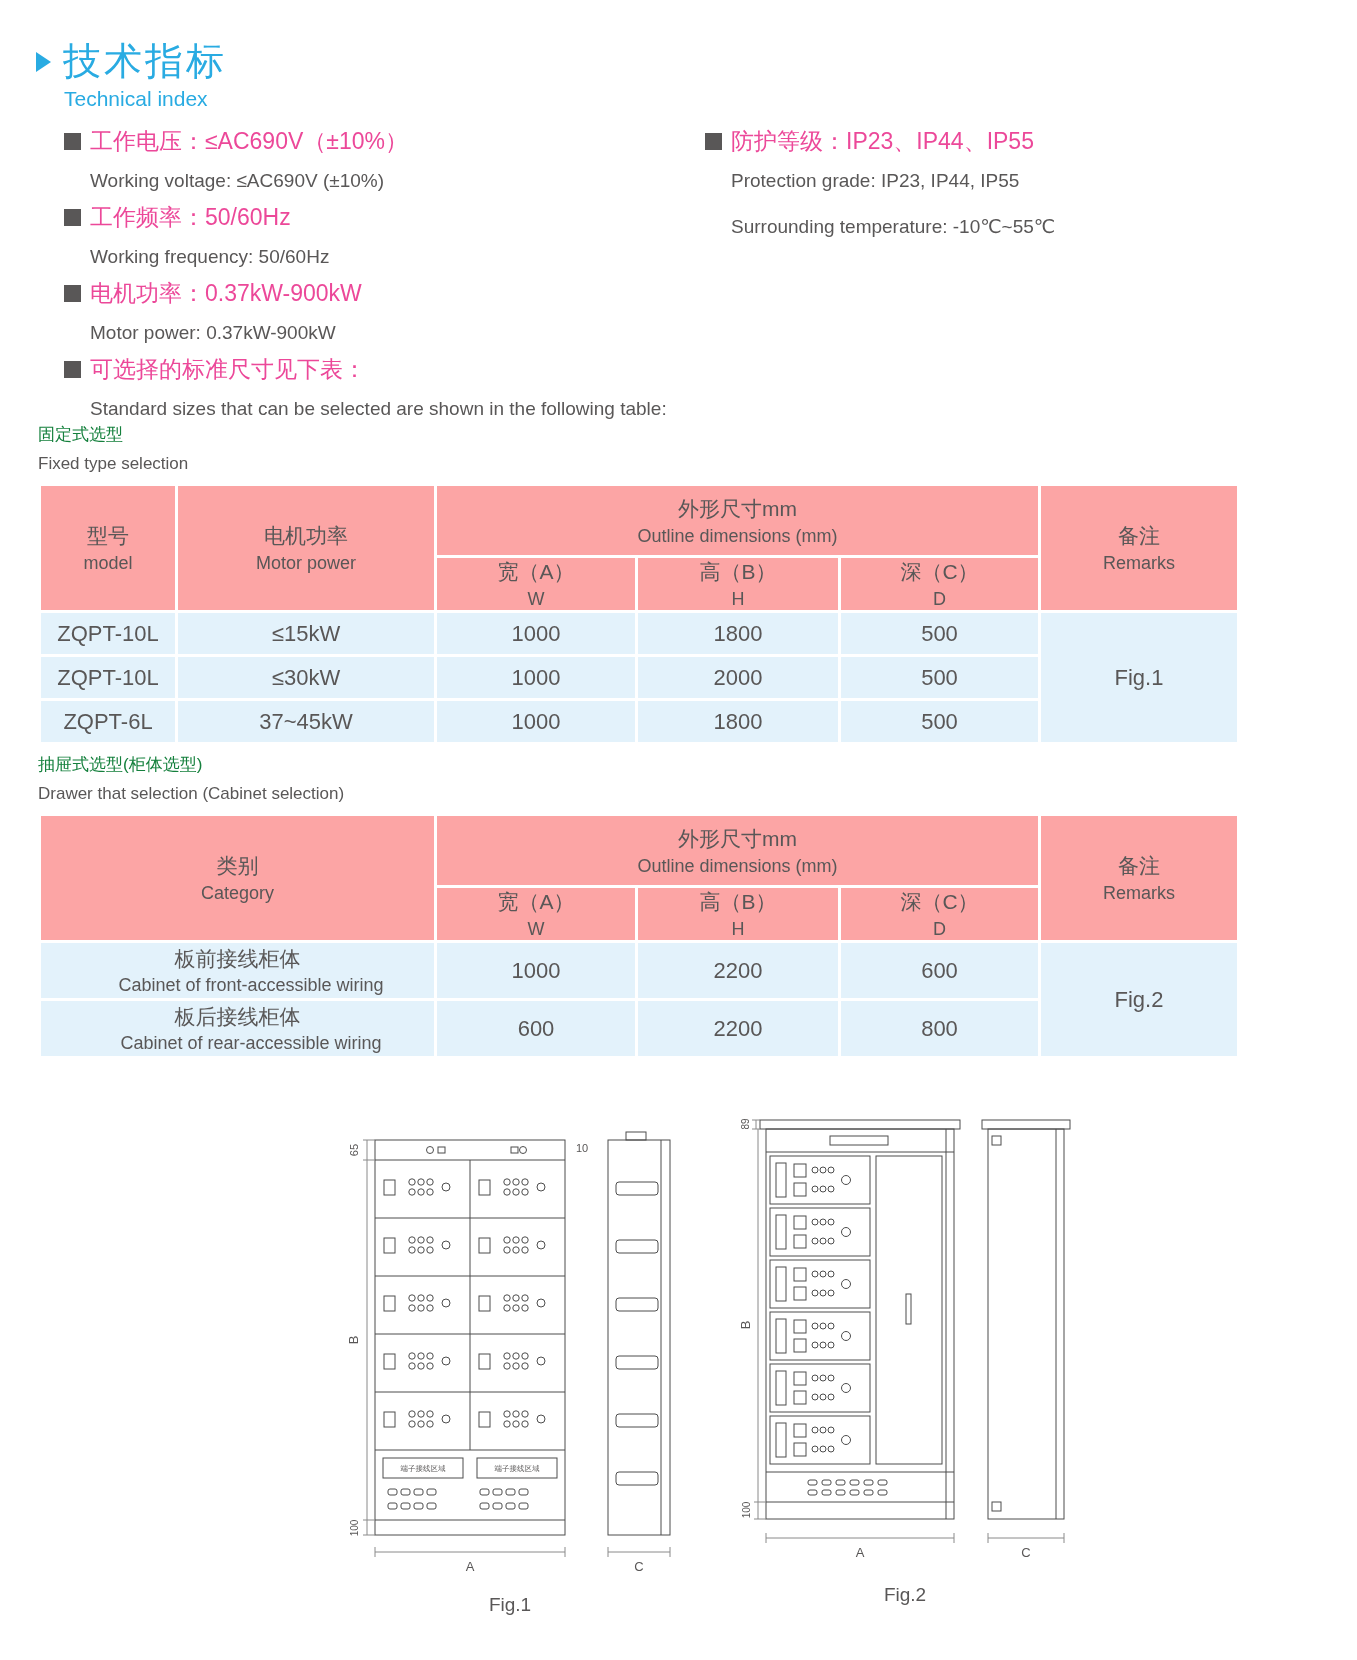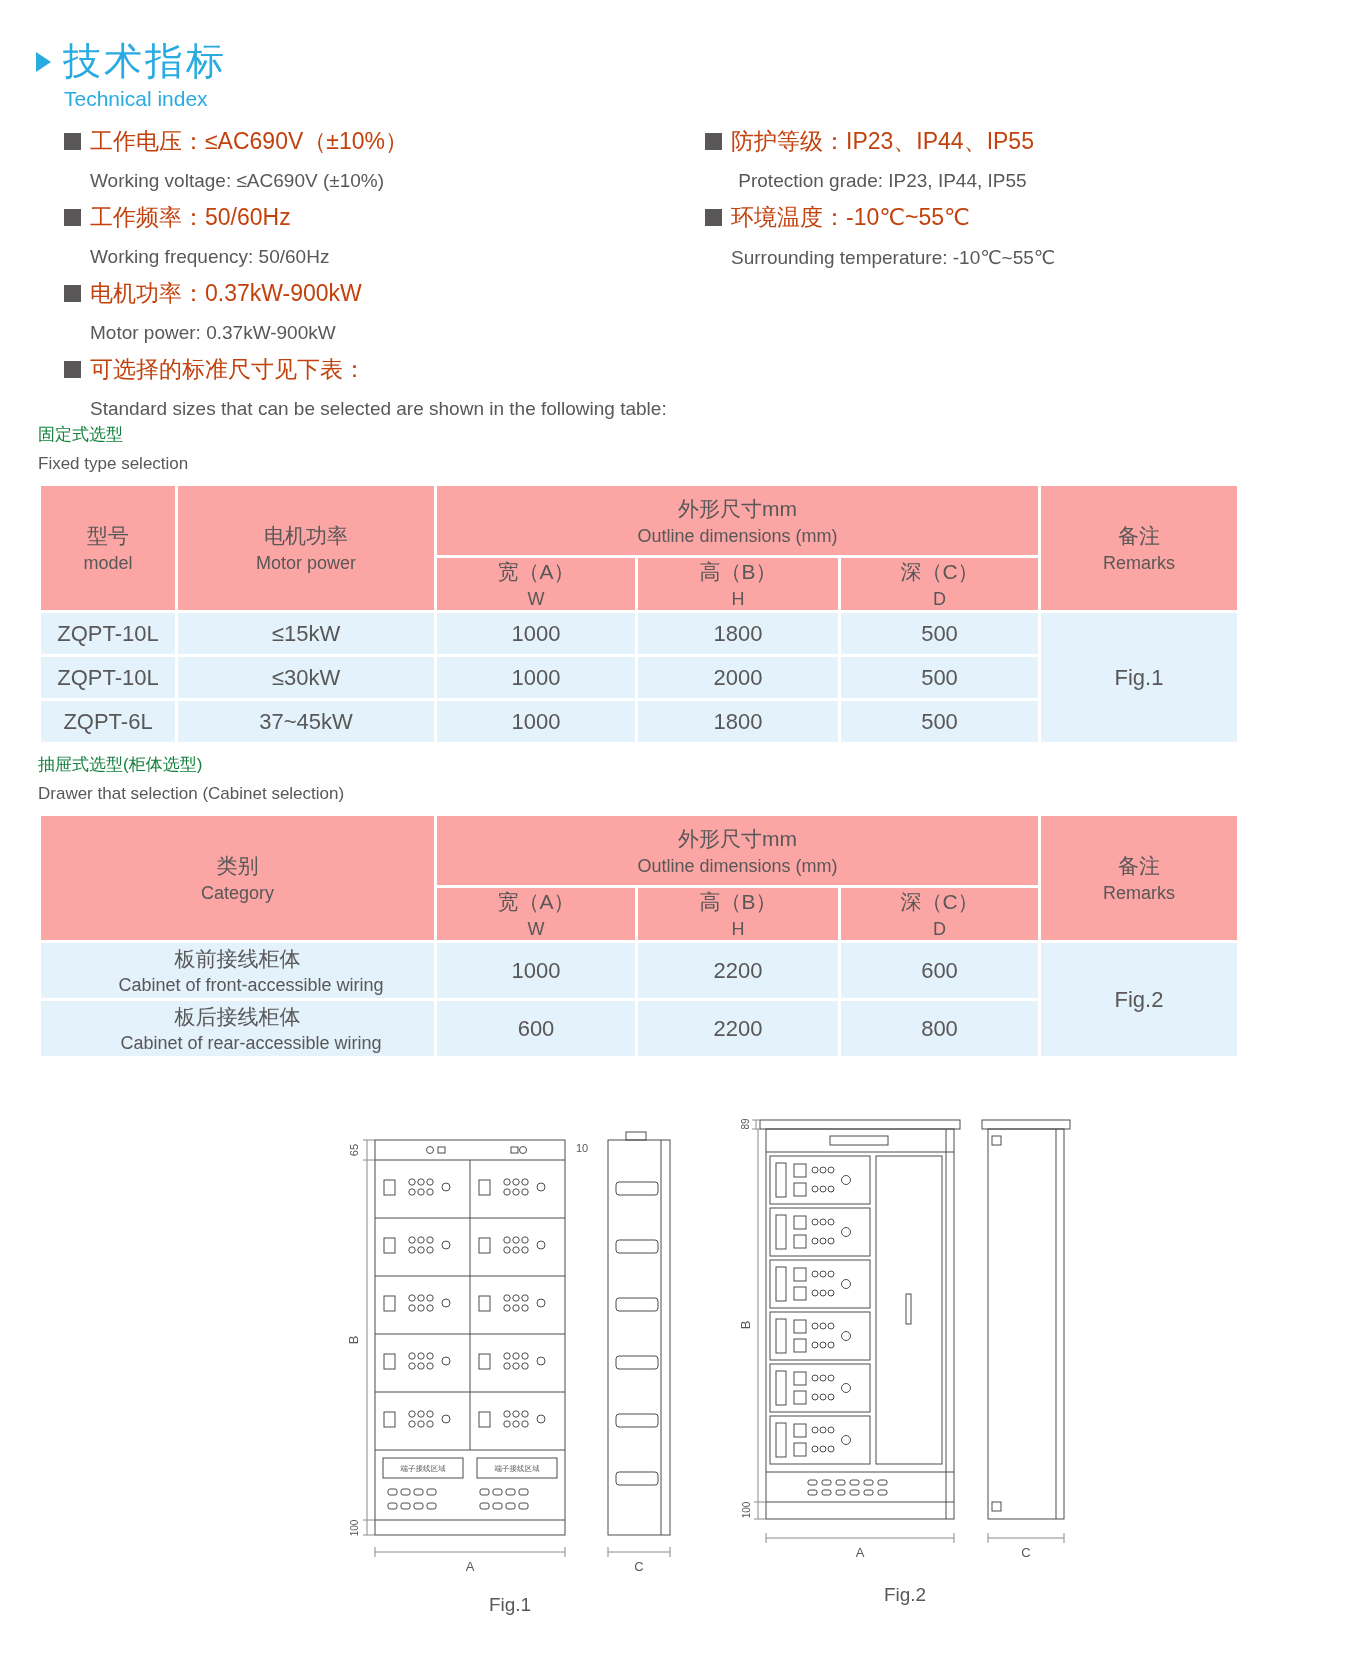--- a/index.html
+++ b/index.html
@@ -8,21 +8,21 @@
     position:relative; width:1357px; height:1660px; background:#ffffff;
     font-family:"Liberation Sans","DejaVu Sans",sans-serif; color:#595757; overflow:hidden;
   }
   
   .title-row { position:absolute; left:36px; top:36px; display:flex; align-items:center; }
   .title-arrow { width:0; height:0; border-left:15px solid #29abe2; border-top:10px solid transparent; border-bottom:10px solid transparent; margin-right:12px; }
   .title-zh { font-size:38px; color:#29abe2; letter-spacing:3px; }
   .title-en { position:absolute; left:64px; top:87px; font-size:21px; color:#29abe2; }
   
   .spec { position:absolute; }
-  .spec-zh { display:flex; align-items:center; font-size:23px; color:#c2410c; }
+  .spec-zh { display:flex; align-items:center; font-size:23px; color:#ec4899; }
   .bullet { display:inline-block; width:17px; height:17px; background:#595757; margin-right:9px; flex:0 0 auto; }
   .spec-en { font-size:19px; color:#595757; margin-left:26px; margin-top:13px; }
   
   .sec-label { position:absolute; }
   .sec-zh { font-size:17px; color:#15803d; }
   .sec-en { font-size:17px; color:#595757; margin-top:8px; }
   
   .spec-table { position:absolute; border-collapse:collapse; table-layout:fixed; width:1199px; }
   .spec-table th, .spec-table td { border:3px solid #ffffff; text-align:center; vertical-align:middle; font-weight:normal; color:#595757; padding:0; }
   .spec-table th { background:#fca5a5; }
@@ -77,32 +77,28 @@
     <div class="spec-en">Motor power: 0.37kW-900kW</div>
   </div>
   <div class="spec" style="left:64px; top:354px;">
     <div class="spec-zh">
         <span class="bullet"></span>
         <span>可选择的标准尺寸见下表：</span>
       </div>
     <div class="spec-en">Standard sizes that can be selected are shown in the following table:</div>
   </div>
 
-  <div class="spec" style="left:705px; top:126px;text-align:center;">
+  <div class="spec" style="left:705px; top:126px;">
     <div class="spec-zh">
         <span class="bullet"></span>
         <span>防护等级：IP23、IP44、IP55</span>
       </div>
     <div class="spec-en">Protection grade: IP23, IP44, IP55</div>
   </div>
   <div class="spec" style="left:705px; top:202px;">
-    <div class="spec-zh">
-        <span class="bullet"></span>
-        <span>环境温度：-10℃~55℃</span>
-      </div>
     <div class="spec-en">Surrounding temperature: -10℃~55℃</div>
   </div>
 
   <div class="sec-label" style="left:38px; top:423px;">
     <div class="sec-zh">固定式选型</div>
     <div class="sec-en">Fixed type selection</div>
   </div>
 
   <table class="spec-table t1" style="left:38px; top:483px;">
     <colgroup>

